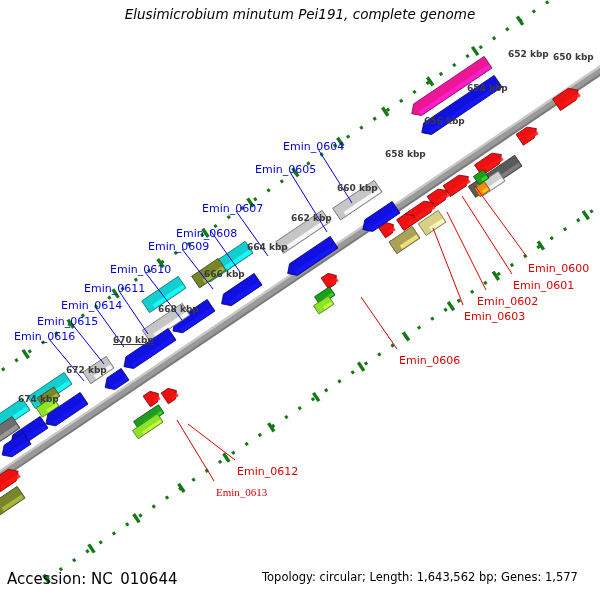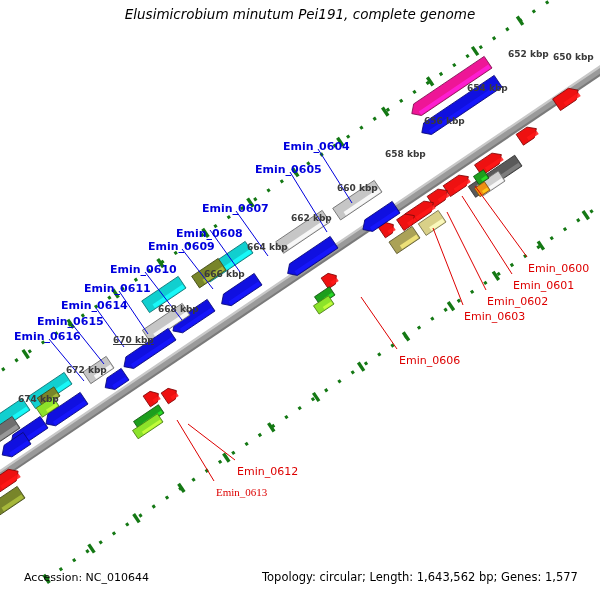--- a/index.html
+++ b/index.html
@@ -7,23 +7,23 @@
        font-family:"DejaVu Sans","Liberation Sans",sans-serif;}
   #stage{position:relative;width:600px;height:585px;background:#fff;overflow:hidden;}
   #genome-canvas{position:absolute;left:0;top:0;width:600px;height:600px;}
   .txt{position:absolute;white-space:nowrap;line-height:1;}
   #page-title{
     left:0;top:8px;width:600px;text-align:center;
     font-style:italic;font-size:13.5px;color:#000;
     font-family:"DejaVu Sans","Liberation Sans",sans-serif;
   }
   .scale-label{font-size:9px;color:#3a3a3a;font-weight:bold;}
-  .gene-label-fwd{font-size:11px;color:#0000dd;font-weight:bold;}
+  .gene-label-fwd{font-size:11px;color:#0000dd;}
   .gene-label-rev{font-size:11px;color:#dd0000;}
-  #footer-accession{left:24px;top:572px;font-size:11px;color:#000;}
+  #footer-accession{left:7px;top:572px;font-size:15px;color:#000;}
   #footer-meta{left:262px;top:572px;font-size:11.5px;color:#000;}
 </style>
 </head>
 <body>
 
 <div id="stage">
 
   <svg id="genome-canvas" viewBox="0 0 600 600" preserveAspectRatio="none">
     <defs>
       <linearGradient id="gBack" x1="0" y1="0" x2="0" y2="1">
@@ -295,21 +295,21 @@
       <div class="txt scale-label" style="left: 247px; top: 243px;">664 kbp</div>
       <div class="txt scale-label" style="left: 204px; top: 270px;">666 kbp</div>
       <div class="txt scale-label" style="left: 158px; top: 305px;">668 kbp</div>
       <div class="txt scale-label" style="left: 113px; top: 336px; text-decoration: underline;">670 kbp</div>
       <div class="txt scale-label" style="left: 66px; top: 366px;">672 kbp</div>
       <div class="txt scale-label" style="left: 18px; top: 395px;">674 kbp</div>
     </div>
   <div id="gene-label-layer">
       <div class="txt gene-label-rev" style="left: 528px; top: 263px;">Emin_0600</div>
       <div class="txt gene-label-rev" style="left: 513px; top: 280px;">Emin_0601</div>
-      <div class="txt gene-label-rev" style="left: 487px; top: 296px; text-align: right;">Emin_0602</div>
+      <div class="txt gene-label-rev" style="left: 477px; top: 296px; text-align: right;">Emin_0602</div>
       <div class="txt gene-label-rev" style="left: 464px; top: 311px;">Emin_0603</div>
       <div class="txt gene-label-fwd" style="left: 283px; top: 141px;">Emin_0604</div>
       <div class="txt gene-label-fwd" style="left: 255px; top: 164px;">Emin_0605</div>
       <div class="txt gene-label-rev" style="left: 399px; top: 355px;">Emin_0606</div>
       <div class="txt gene-label-fwd" style="left: 202px; top: 203px;">Emin_0607</div>
       <div class="txt gene-label-fwd" style="left: 176px; top: 228px;">Emin_0608</div>
       <div class="txt gene-label-fwd" style="left: 148px; top: 241px;">Emin_0609</div>
       <div class="txt gene-label-fwd" style="left: 110px; top: 264px;">Emin_0610</div>
       <div class="txt gene-label-fwd" style="left: 84px; top: 283px;">Emin_0611</div>
       <div class="txt gene-label-fwd" style="left: 61px; top: 300px;">Emin_0614</div>

